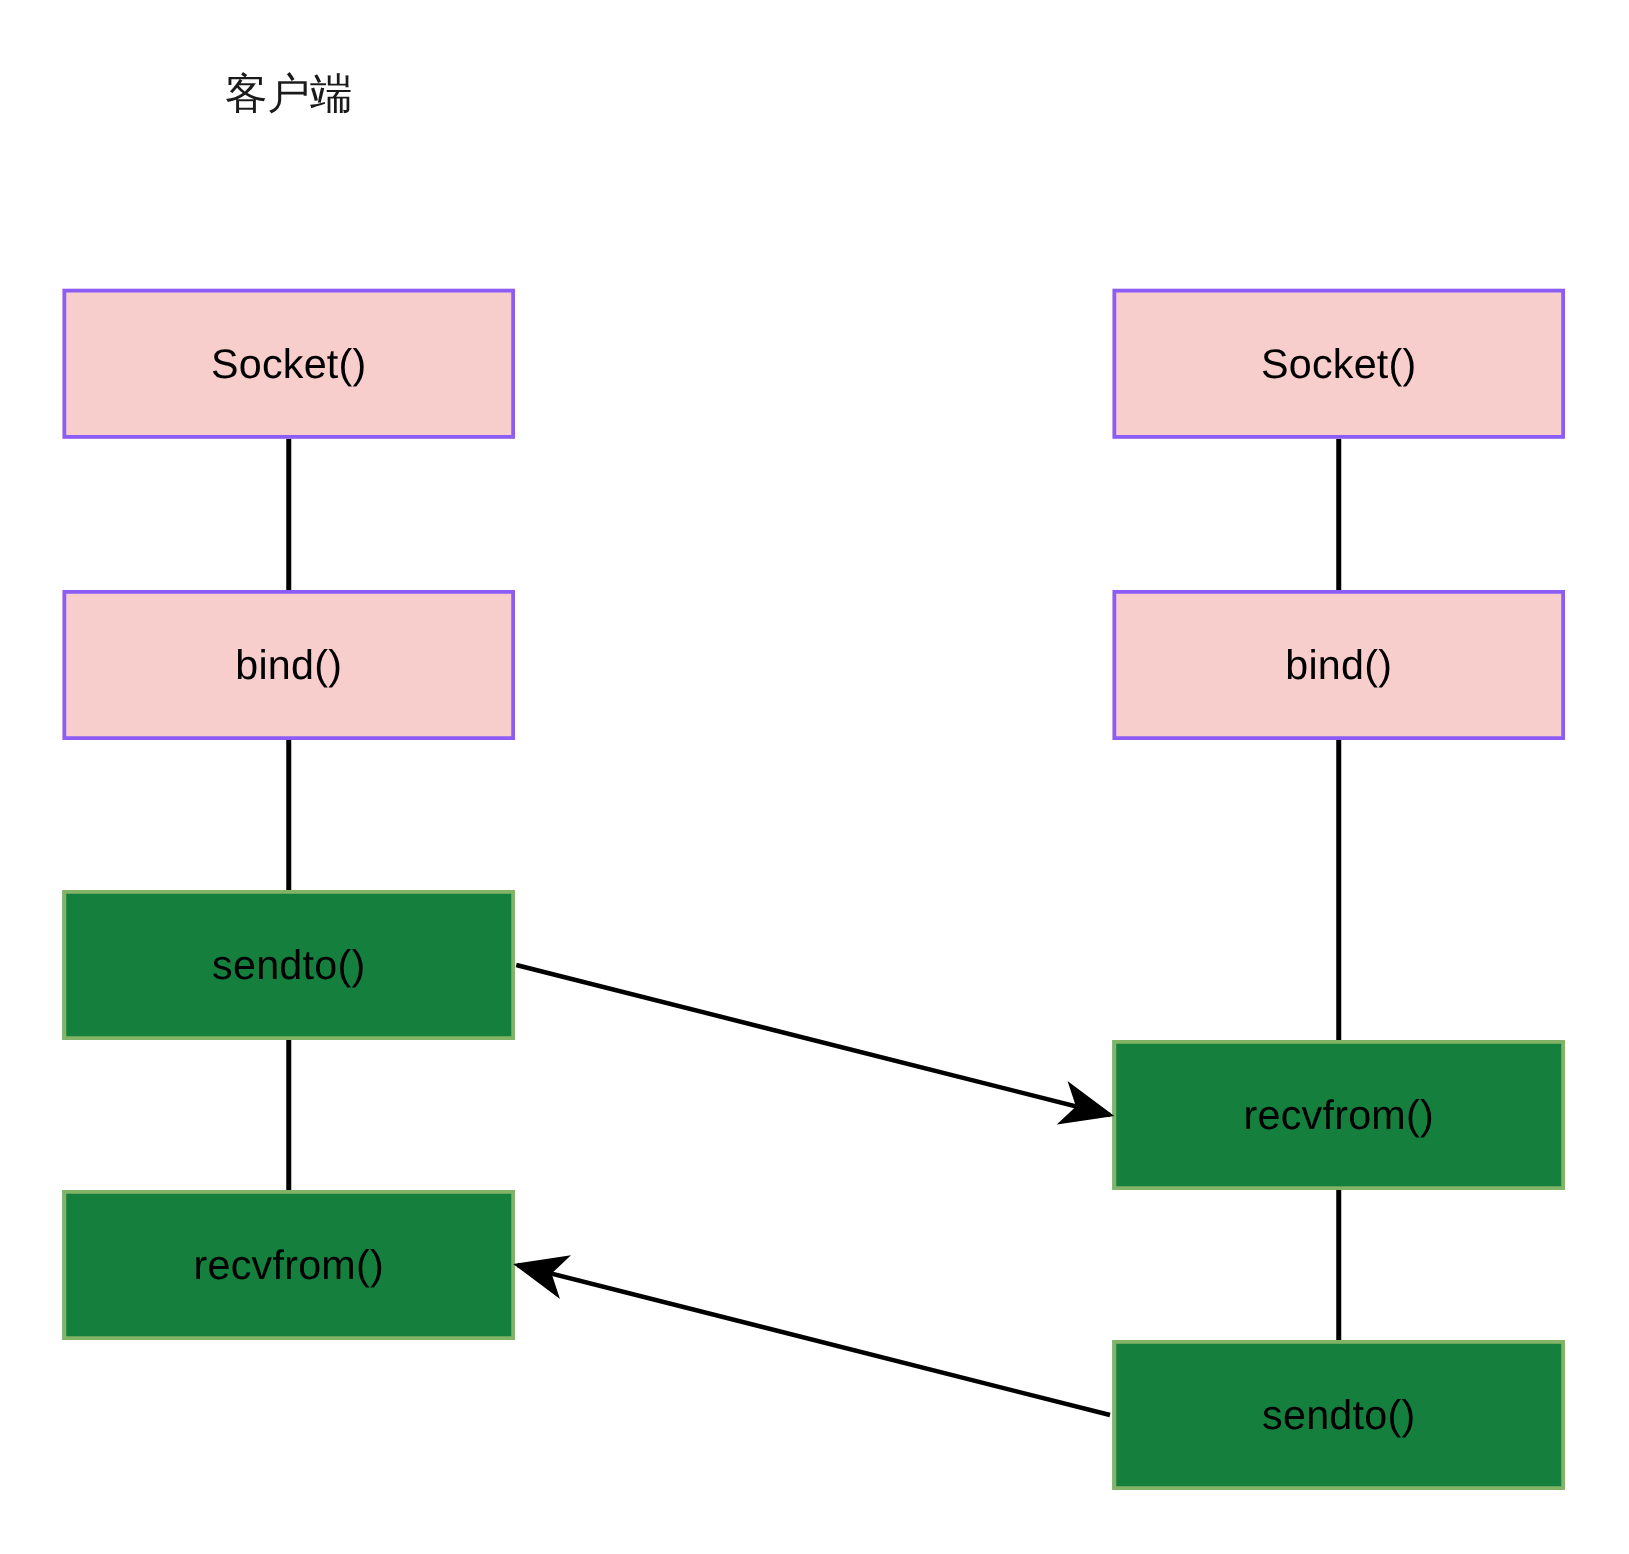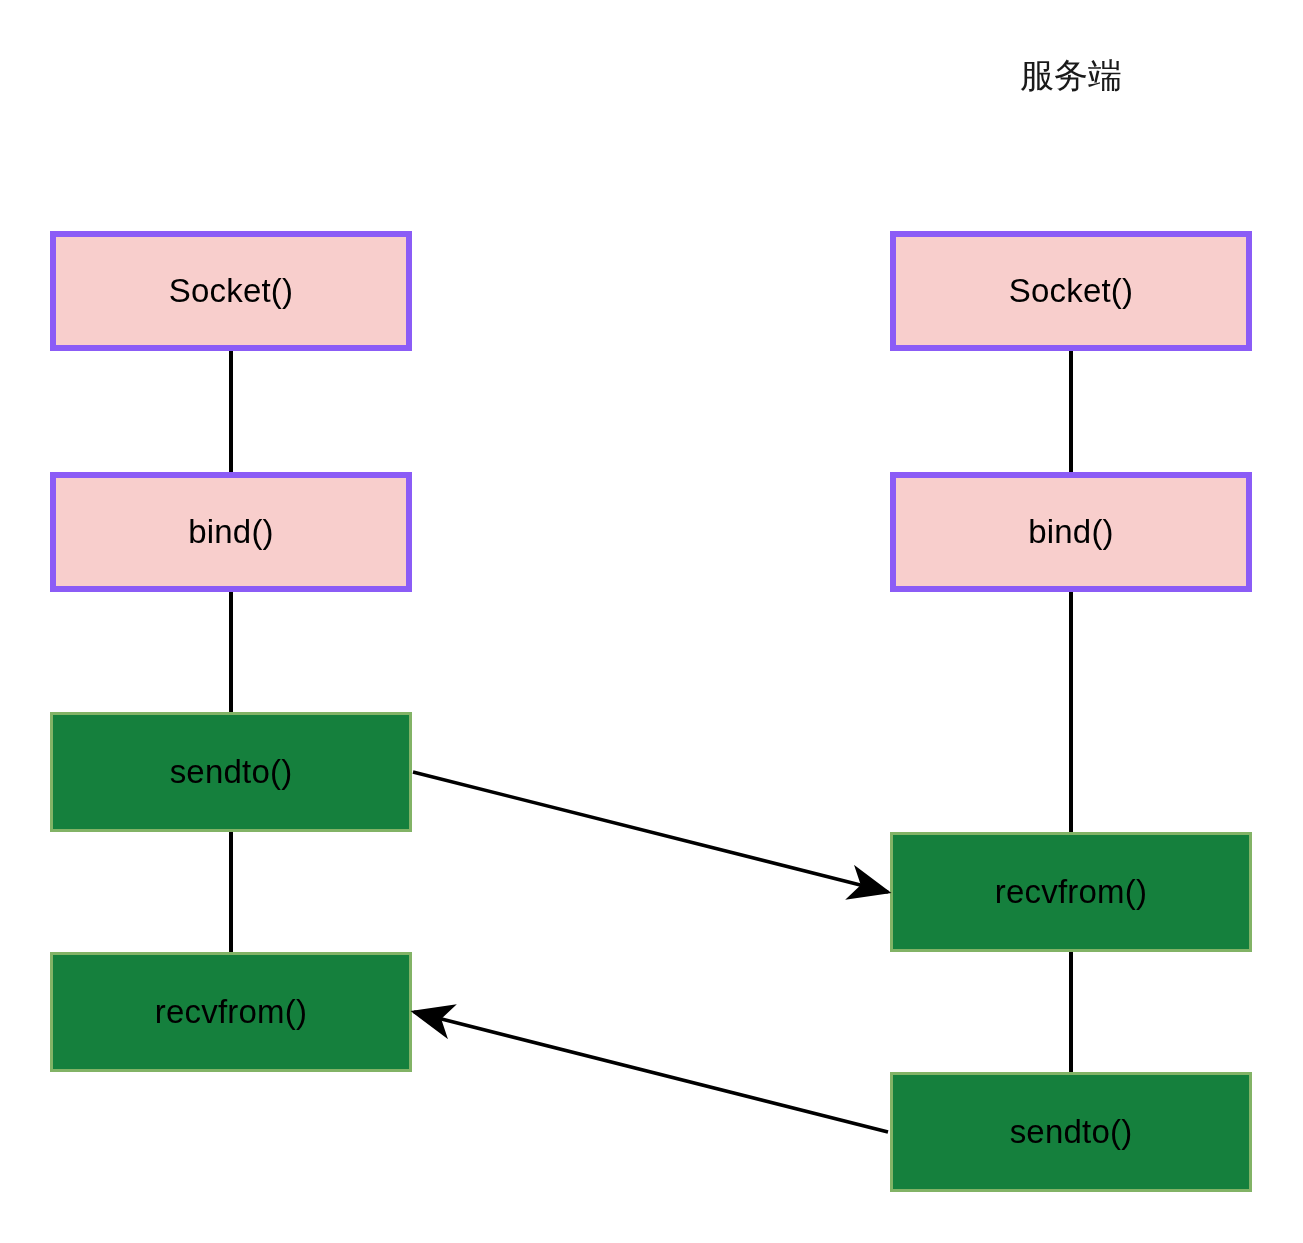--- a/index.html
+++ b/index.html
@@ -43,21 +43,21 @@
     box-sizing: border-box;
     display: flex;
     align-items: center;
     justify-content: center;
     font-size: 33px;
     color: #000000;
     letter-spacing: 0.2px;
   }
   .node.pink {
     background: #f8cecc;
-    border: 6px solid #8b5cf6;
+    border: 3px solid #8b5cf6;
   }
   .node.green {
     background: #15803d;
     border: 3px solid #82b366;
   }
   .node-label {
     pointer-events: none;
   }
   .vline {
     position: absolute;
@@ -71,22 +71,22 @@
     width: 1303px;
     height: 1243px;
     overflow: visible;
   }
 </style>
 </head>
 <body>
 
 <div id="canvas">
 
+  <div class="col-header" id="header-client">客户端</div>
 
-  <div class="col-header" id="header-server">服务端</div>
 
   <div class="vline" style="left:229px; top:351px; height:121px;"></div>
   <div class="vline" style="left:229px; top:592px; height:120px;"></div>
   <div class="vline" style="left:229px; top:832px; height:120px;"></div>
 
   <div class="vline" style="left:1069px; top:351px; height:121px;"></div>
   <div class="vline" style="left:1069px; top:592px; height:240px;"></div>
   <div class="vline" style="left:1069px; top:952px; height:120px;"></div>
 
   <div class="node pink" style="left:50px; top:231px;">

